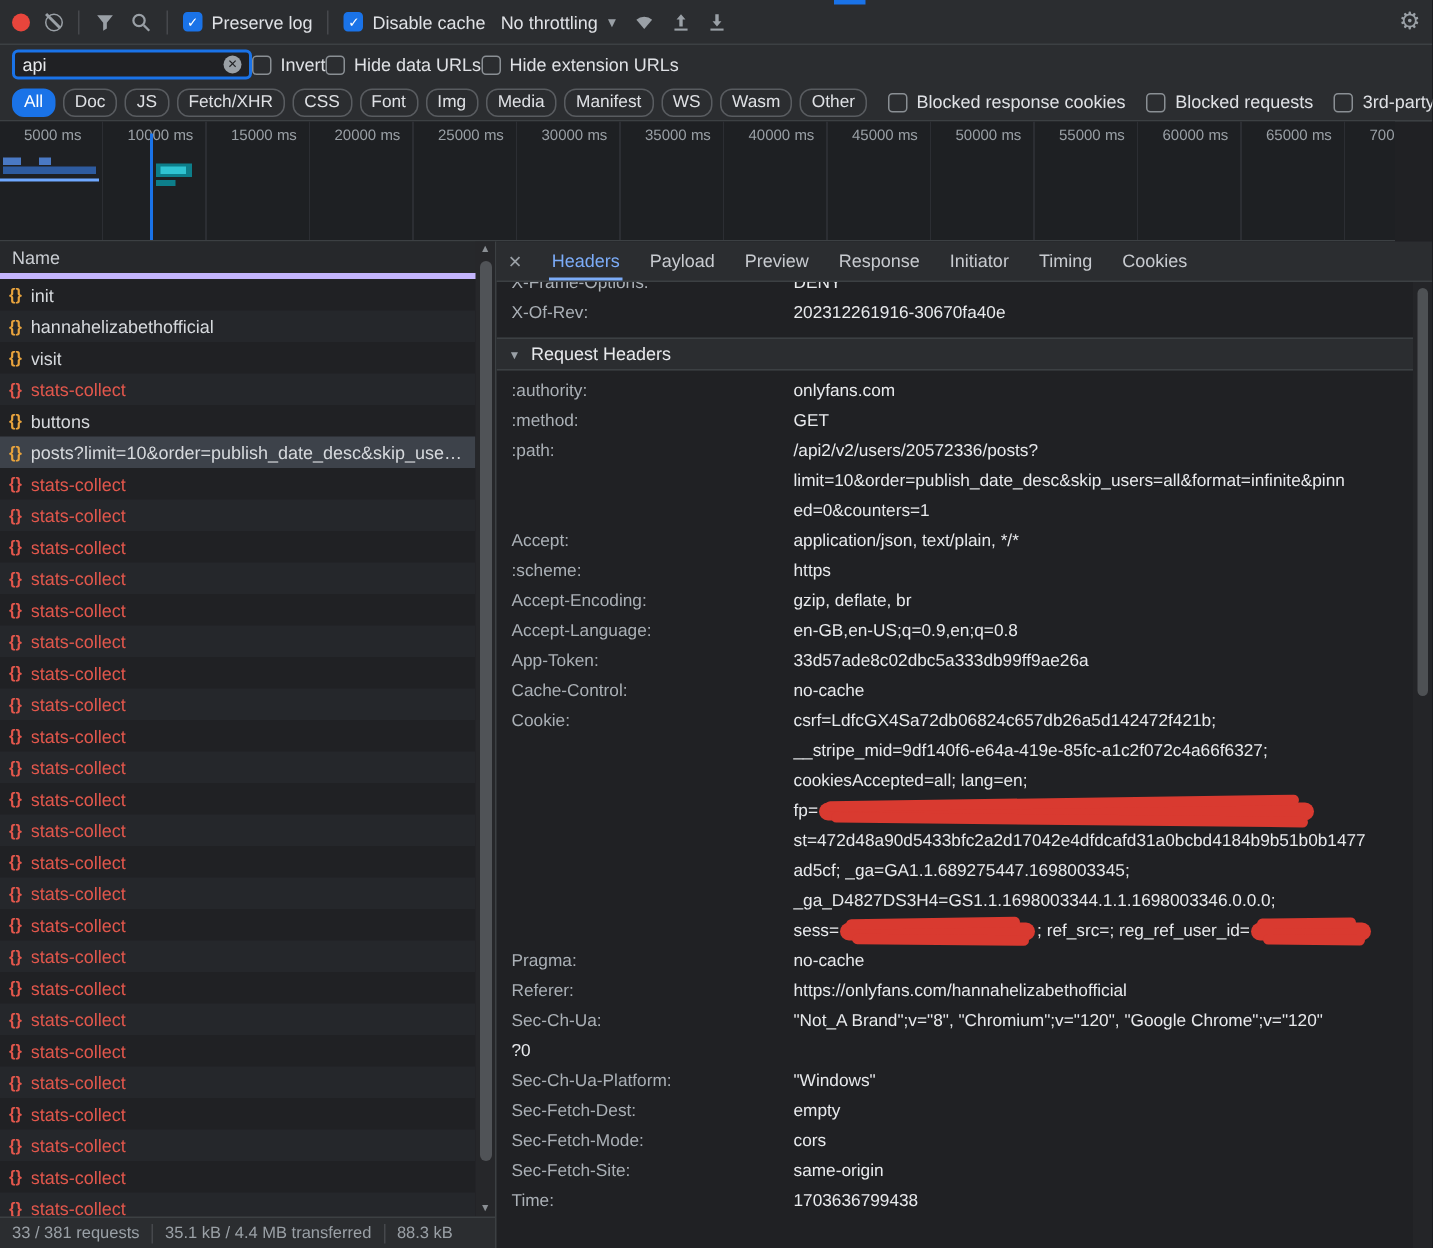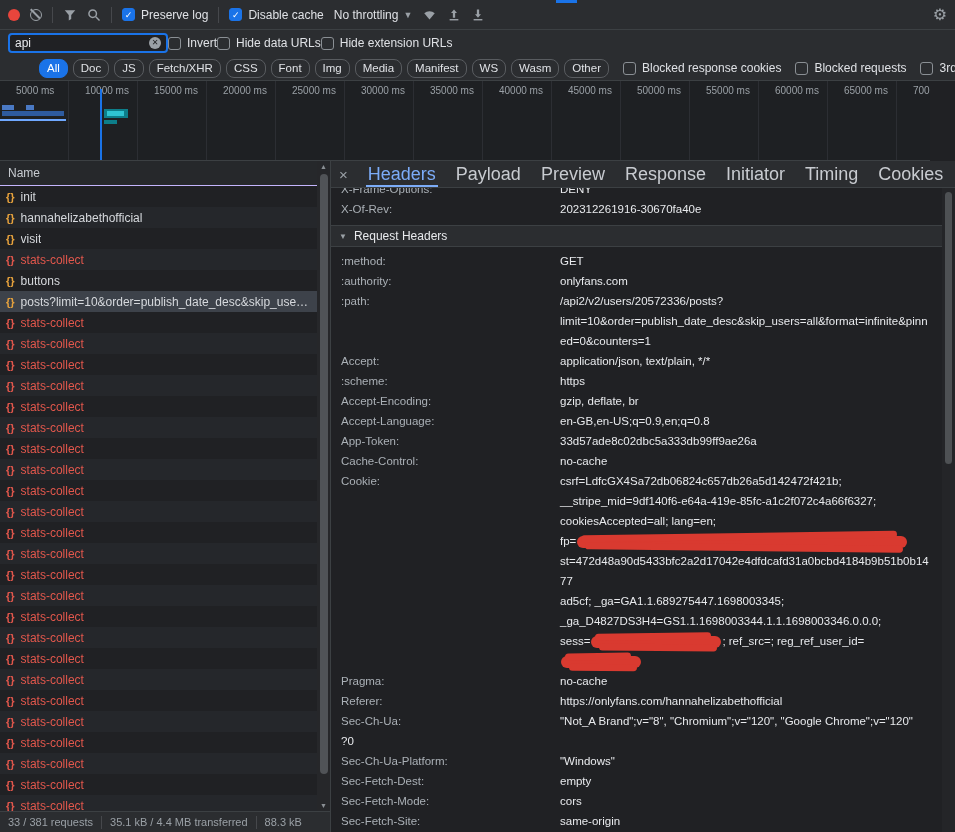--- a/index.html
+++ b/index.html
@@ -34,41 +34,41 @@
 
   .filter-input { width:160px; height:20px; background:#202124; border:2px solid #1a73e8; border-radius:4px;
                   display:flex; align-items:center; padding:0 5px; gap:5px; }
   .filter-text { flex:1; color:#e8eaed; }
   .clear-circle { width:12px; height:12px; border-radius:50%; background:#9aa0a6; color:#202124;
                   font-size:8px; line-height:12px; text-align:center; flex:none; }
 
   .chips { display:flex; align-items:center; gap:5px; }
   .chip { height:19px; padding:0 7px; border-radius:8px; border:1px solid #595c60; color:#dfe1e5;
           display:flex; align-items:center; font-size:11.5px; white-space:nowrap; }
-  .chip.selected { background:#1a73e8; border-color:#1a73e8; color:#fff;margin-left:31px; }
+  .chip.selected { background:#1a73e8; border-color:#1a73e8; color:#fff; }
   .chip-cbs { display:flex; align-items:center; gap:14px; margin-left:14px; }
 
   
   .timeline { position:absolute; top:81px; left:0; width:930px; height:80px; background:#1e2023;
               border-bottom:1px solid #3c4043; overflow:hidden;
               background-image:repeating-linear-gradient(to right, transparent 0, transparent 68px, #2c2e33 68px, #2c2e33 69px); }
   .tl-label { position:absolute; top:4px; font-size:10px; color:#9aa0a6; white-space:nowrap; }
   .tl-act { position:absolute; }
   .a1 { left:2px; top:30px; width:62px; height:5px; background:#2e5b9f; }
   .a2 { left:2px; top:24px; width:12px; height:5px; background:#4a79c4; }
   .a3 { left:26px; top:24px; width:8px; height:5px; background:#4a79c4; }
   .a4 { left:0; top:38px; width:66px; height:2px; background:#6fa8ff; }
   .vline { left:100px; top:8px; width:2px; height:72px; background:#1a73e8; }
   .teal1 { left:104px; top:28px; width:24px; height:9px; background:#0d7e8a; }
   .teal2 { left:107px; top:30px; width:17px; height:5px; background:#2fc4d2; }
   .teal3 { left:104px; top:39px; width:13px; height:4px; background:#0d7e8a; }
 
   
   .name-header { position:absolute; top:161px; left:0; width:330px; height:25px; background:#26282b;
-                 border-bottom:1px solid #c4b5fd; display:flex; align-items:center; padding:0 8px;
+                 border-bottom:4px solid #c4b5fd; display:flex; align-items:center; padding:0 8px;
                  color:#c8ccd1; }
   .request-list { position:absolute; top:186px; left:0; width:317px; height:625px; overflow:hidden; }
   .req-row { height:21px; display:flex; align-items:center; gap:6px; padding:0 6px; }
   .req-row.odd { background:#25272b; }
   .req-row.selected { background:#3d424a; }
   .req-icon { color:#e8a33d; font-weight:bold; font-size:11px; flex:none; }
   .req-label { color:#d6d9dd; white-space:nowrap; overflow:hidden; text-overflow:ellipsis; }
   .req-row.error .req-icon, .req-row.error .req-label { color:#e2574c; }
 
   .list-scrollbar { position:absolute; left:317px; top:161px; width:13px; height:650px; background:#26272a; }
@@ -76,26 +76,26 @@
   .lsb-up { top:2px; } .lsb-down { bottom:2px; }
   .lsb-thumb { position:absolute; top:13px; left:2.5px; width:8px; height:600px; background:#505357; border-radius:4px; }
 
   
   .details { position:absolute; top:161px; left:330px; width:625px; height:671px; background:#202124;
              border-left:1px solid #3c4043; }
   .tabbar { height:27px; background:#2b2d30; border-bottom:1px solid #3c4043; display:flex;
             align-items:center; padding:0 8px; gap:20px; }
   .tab-close { color:#9aa0a6; font-size:15px; line-height:1; margin-right:0; }
   .tabs { display:flex; align-items:stretch; gap:20px; height:100%; }
-  .tab { color:#c8cbd0; font-size:18px; display:flex; align-items:center; position:relative; }
+  .tab { color:#c8cbd0; font-size:12px; display:flex; align-items:center; position:relative; }
   .tab.selected { color:#7cacf8; }
   .tab.selected::after { content:""; position:absolute; left:-2px; right:-2px; bottom:0; height:2px; background:#7cacf8; }
 
   .content { position:absolute; top:27px; left:0; width:612px; height:644px; overflow:hidden; padding-left:10px; }
-  .hdr-row { display:flex; line-height:20px;gap:31px; }
+  .hdr-row { display:flex; line-height:20px; }
   .hdr-row.clipped { margin-top:-9px; }
   .hdr-key { width:188px; flex:none; color:#aab0b6; font-size:11.5px; }
   .hdr-val { flex:1; color:#e8eaed; font-size:11.5px; word-break:break-all; padding-right:8px; }
   .section-bar { height:22px; background:#2b2d30; border-top:1px solid #3c4043; border-bottom:1px solid #3c4043;
                  display:flex; align-items:center; gap:7px; padding:0 8px; margin:6px 0 4px -10px;
                  width:calc(100% + 10px); color:#e8eaed; }
   .tri { color:#9aa0a6; font-size:8px; }
 
   .redaction { display:inline-block; height:12px; border-radius:7px; background:#d93a30;
                vertical-align:middle; position:relative; margin:0 1px; }
@@ -400,26 +400,26 @@
             <span class="hdr-key">X-Of-Rev:</span>
             <div class="hdr-val">202312261916-30670fa40e</div>
           </div>
         </div>
       <div class="section-bar">
         <span class="tri">▼</span>
         <span>Request Headers</span>
       </div>
       <div>
           <div class="hdr-row">
+            <span class="hdr-key">:authority:</span>
+            <div class="hdr-val">onlyfans.com</div>
+          </div>
+          <div class="hdr-row">
             <span class="hdr-key">:method:</span>
             <div class="hdr-val">GET</div>
-          </div>
-          <div class="hdr-row">
-            <span class="hdr-key">:authority:</span>
-            <div class="hdr-val">onlyfans.com</div>
           </div>
           <div class="hdr-row">
             <span class="hdr-key">:path:</span>
             <div class="hdr-val">/api2/v2/users/20572336/posts?<br>limit=10&amp;order=publish_date_desc&amp;skip_users=all&amp;format=infinite&amp;pinn<br>ed=0&amp;counters=1</div>
           </div>
           <div class="hdr-row">
             <span class="hdr-key">Accept:</span>
             <div class="hdr-val">application/json, text/plain, */*</div>
           </div>
           <div class="hdr-row">

